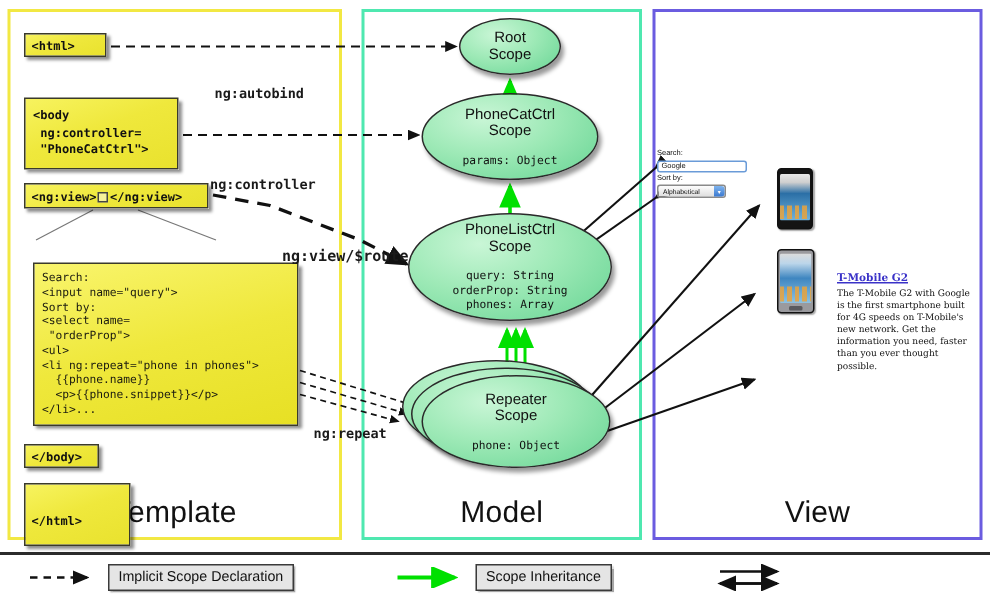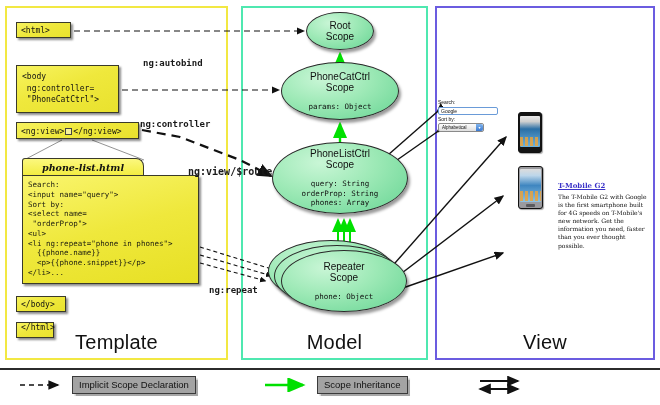--- a/index.html
+++ b/index.html
@@ -25,29 +25,29 @@
     text-align:center; font-size:20px; color:#111; letter-spacing:.2px;
   }
 
   
   .codebox {
     position:absolute;
     background:linear-gradient(160deg,#f7f35f 0%, #efe83c 45%, #e9e22e 100%);
     border:1.5px solid #3a3a2a;
     box-shadow:2px 2px 2px rgba(0,0,0,.45);
     font-family:"DejaVu Sans Mono", monospace;
-    font-weight:normal;
+    font-weight:bold;
     color:#111;
     z-index:8;
   }
   #tag-html  { left:16px;  top:22px;  width:55px;  height:16px; font-size:8px; padding:3px 4px; }
   #tag-body  { left:16px;  top:65px;  width:103px; height:48px; font-size:8px; padding:5px 5px; line-height:1.45; }
   #tag-ngview{ left:16px;  top:122px; width:123px; height:17px; font-size:8px; padding:4px 4px; white-space:nowrap; }
   #tag-bodyc { left:16px;  top:296px; width:50px;  height:16px; font-size:8px; padding:3px 4px; }
-  #tag-htmlc { left:16px;  top:322px; width:38px;  height:16px; font-size:8px; padding:0 4px; }
+  #tag-htmlc { left:16px;  top:322px; width:71px;  height:16px; font-size:8px; padding:20px 4px; }
   .ngview-sq {
     display:inline-block; width:7px; height:7px;
     border:1px solid #444; background:#f6f29a; vertical-align:middle; margin:0 1px;
   }
 
   
   #file-callout {
     position:absolute; left:22px; top:158px; width:177px; height:126px; z-index:8;
   }
   #file-tab {
@@ -156,21 +156,21 @@
       repeating-linear-gradient(0deg,#4a4a4a 0 2px, #222 2px 3px);
   }
 
   
   #legend {
     position:absolute; left:0; top:368px; width:660px; height:37px;
     background:#fff; border-top:2px solid #2b2b2b;
   }
   .legend-item { position:absolute; top:6px; display:flex; align-items:center; }
   .legend-box {
-    border:1.5px solid #3a3a3a; background:#a3a3a3;
+    border:1.5px solid #3a3a3a; background:#e5e5e5;
     box-shadow:1.5px 1.5px 1px rgba(0,0,0,.35);
     font-size:9.5px; color:#111; padding:2px 6px; line-height:1.25;
     font-family:"Liberation Sans", sans-serif;
   }
   #legend-1 { left:18px; }
   #legend-2 { left:263px; }
   #legend-3 { left:478px; }
   .legend-wire { margin-right:6px; }
 
   
@@ -248,23 +248,20 @@
 
   <div class="codebox" id="tag-html">&lt;html&gt;</div>
 
   <div class="codebox" id="tag-body"><span style="white-space:pre;">&lt;body
  ng:controller=
  "PhoneCatCtrl"&gt;</span></div>
 
   <div class="codebox" id="tag-ngview"><span>&lt;ng:view&gt;</span><span class="ngview-sq"></span><span>&lt;/ng:view&gt;</span></div>
 
   <div id="file-callout">
-    <div id="file-tab">
-      <div id="file-tab-text">phone-list.html</div>
-    </div>
     <div id="file-body">Search:
 &lt;input name="query"&gt;
 Sort by:
 &lt;select name=
  "orderProp"&gt;
 &lt;ul&gt;
 &lt;li ng:repeat="phone in phones"&gt;
   {{phone.name}}
   &lt;p&gt;{{phone.snippet}}&lt;/p&gt;
 &lt;/li&gt;...</div>

